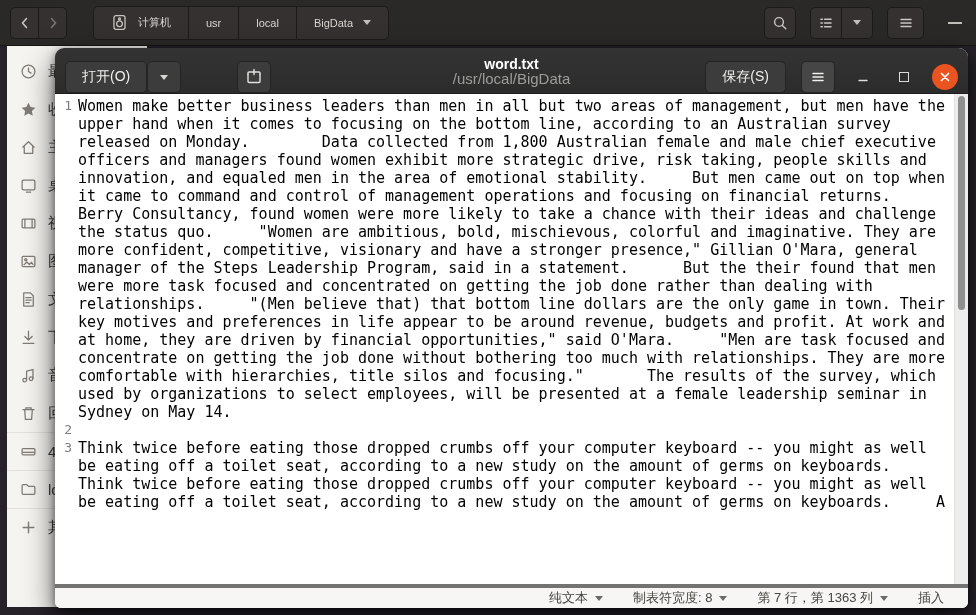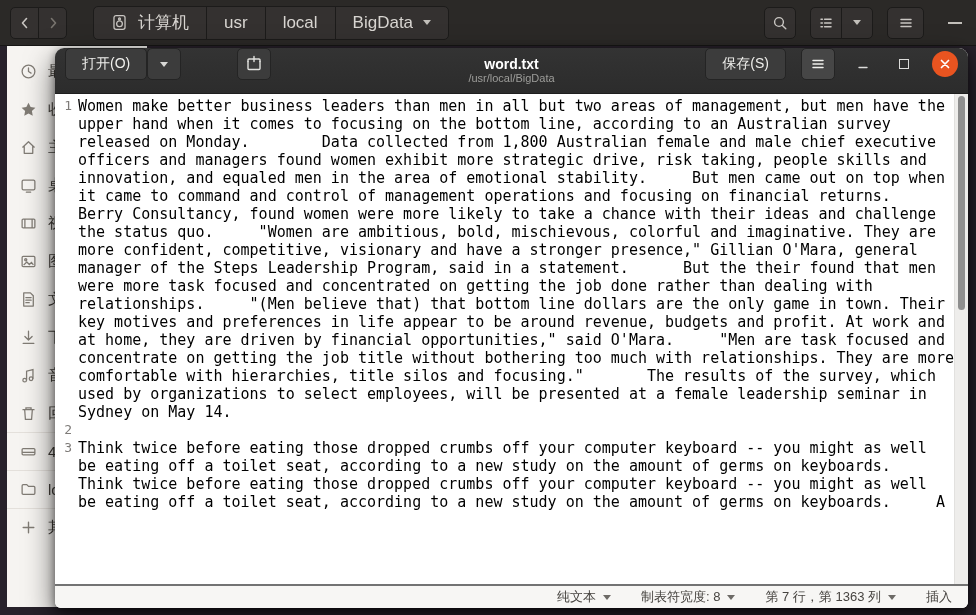--- a/index.html
+++ b/index.html
@@ -12,21 +12,21 @@
             background:#2b2927; border-bottom:1px solid #171615;
             display:flex; align-items:center; padding:0 10px; }
   .tb-btn { height:32px; background:#343130; border:1px solid #1c1b1a; border-radius:5px;
             color:#c9c6c2; display:flex; align-items:center; justify-content:center; cursor:default; }
   .grp { display:flex; }
   .grp > .tb-btn:not(:first-child) { border-top-left-radius:0; border-bottom-left-radius:0; margin-left:-1px; }
   .grp > .tb-btn:not(:last-child)  { border-top-right-radius:0; border-bottom-right-radius:0; }
   .navbtn { width:29px; }
   .fwd { color:#79756f; }
   .crumbs { margin-left:26px; }
-  .crumb { padding:0 17px; font-size:17px; color:#d8d5d1; gap:10px; height:34px; }
+  .crumb { padding:0 17px; font-size:11px; color:#d8d5d1; gap:10px; height:34px; }
   .crumb .bc-ico { display:flex; color:#c9c6c2; }
   .caret { width:0; height:0; border-left:4px solid transparent; border-right:4px solid transparent;
            border-top:5px solid #c2bfba; display:inline-block; }
   .tb-spacer { flex:1; }
   .sq { width:32px; }
   .tb-right { display:flex; align-items:center; gap:14px; }
   .win-min-glyph { width:14px; height:2px; background:#c2bfba; margin-left:10px; margin-right:4px; }
   svg { display:block; }
 
   
@@ -38,32 +38,32 @@
   .side-icon { color:#817c75; display:flex; }
   .side-label { white-space:nowrap; }
 
   
   .gedit { position:absolute; left:55px; top:48px; width:913px; height:560px;
            border-radius:9px 9px 6px 6px; overflow:hidden; background:#fff;
            box-shadow:0 12px 30px rgba(0,0,0,.62), 0 2px 8px rgba(0,0,0,.45);
            display:flex; flex-direction:column; }
   .hdr { height:46px; flex:0 0 46px; background:linear-gradient(#333333,#2c2c2c);
          border-bottom:1px solid #1e1e1e; position:relative;
-         display:flex; align-items:flex-start; padding:0 10px;gap:44px; }
+         display:flex; align-items:flex-end; padding:0 10px;gap:44px; }
   .hbtn { height:32px; background:#3c3c3c; border:1px solid #242424; border-radius:5px;
           color:#efefec; font-size:14px; display:flex; align-items:center; justify-content:center; }
   .hbtn.txt { padding:0 16px; }
   .hbtn.ic { width:34px; }
   .hcaret { width:0; height:0; border-left:4px solid transparent; border-right:4px solid transparent;
             border-top:5px solid #d8d8d5; }
   .newdoc { margin-left:12px; width:38px; color:#e2e2df; }
   .titlebox { position:absolute; left:0; right:0; top:0; bottom:0; display:flex; flex-direction:column;
               align-items:center; justify-content:center; pointer-events:none; }
   .doc-title { color:#ffffff; font-weight:bold; font-size:14px; line-height:16px; }
-  .doc-path  { color:#9d9d9a; font-size:11px; line-height:13px; }
+  .doc-path  { color:#9d9d9a; font-size:15px; line-height:13px; }
   .hdr-right { margin-left:auto; display:flex; align-items:center; gap:15px; }
   .menu-btn { background:#464646; }
   .winctl { color:#dcdcda; width:26px; display:flex; justify-content:center; }
   .maxbox { width:10px; height:10px; border:1px solid #dcdcda; }
   .closebtn { width:26px; height:26px; border-radius:50%; background:#e95420; color:#fff;
               display:flex; align-items:center; justify-content:center; }
 
   
   .edbody { flex:1; position:relative; background:#ffffff; overflow:hidden; }
   .lines { position:absolute; left:0; top:3px; right:14px;
@@ -71,23 +71,23 @@
            font-size:15px; line-height:18px; color:#000; }
   .row { display:flex; height:18px; }
   .ln { flex:0 0 17px; text-align:right; padding-right:0; color:#7e7b78; font-size:13px; line-height:18px; }
   .lt { white-space:pre; padding-left:6px; }
   .vscroll { position:absolute; top:0; right:0; bottom:0; width:14px; background:#eeedeb;
              border-left:1px solid #e2e1df; }
   .vthumb { position:absolute; top:2px; left:3px; width:7px; height:214px;
             background:#8f8f8f; border-radius:4px; }
 
   
-  .statusbar { height:24px; flex:0 0 24px; background:#f7f6f4; border-top:2px solid #737373;
+  .statusbar { height:24px; flex:0 0 24px; background:#f7f6f4; border-top:4px solid #737373;
                display:flex; align-items:center; justify-content:flex-end; gap:30px;
-               padding-right:16px; font-size:13px; color:#474440; }
+               padding-right:24px; font-size:13px; color:#474440; }
   .st-item { display:flex; align-items:center; gap:7px; }
   .scaret { width:0; height:0; border-left:4px solid transparent; border-right:4px solid transparent;
             border-top:5px solid #6d6a66; }
 </style>
 </head>
 <body>
 
 <div class="screen">
 
   <div class="sidebar">
@@ -421,21 +421,21 @@
     <span class="lt">key motives and preferences in life appear to be around revenue, budgets and profit. At work and</span>
   </div>
 
   <div class="row">
     <span class="ln"></span>
     <span class="lt">at home, they are driven by financial opportunities," said O'Mara.     "Men are task focused and</span>
   </div>
 
   <div class="row">
     <span class="ln"></span>
-    <span class="lt">concentrate on getting the job title without bothering too much with relationships. They are more</span>
+    <span class="lt">concentrate on getting the job done without bothering too much with relationships. They are more</span>
   </div>
 
   <div class="row">
     <span class="ln"></span>
     <span class="lt">comfortable with hierarchies, title silos and focusing."       The results of the survey, which</span>
   </div>
 
 
   <div class="row">
     <span class="ln"></span>

